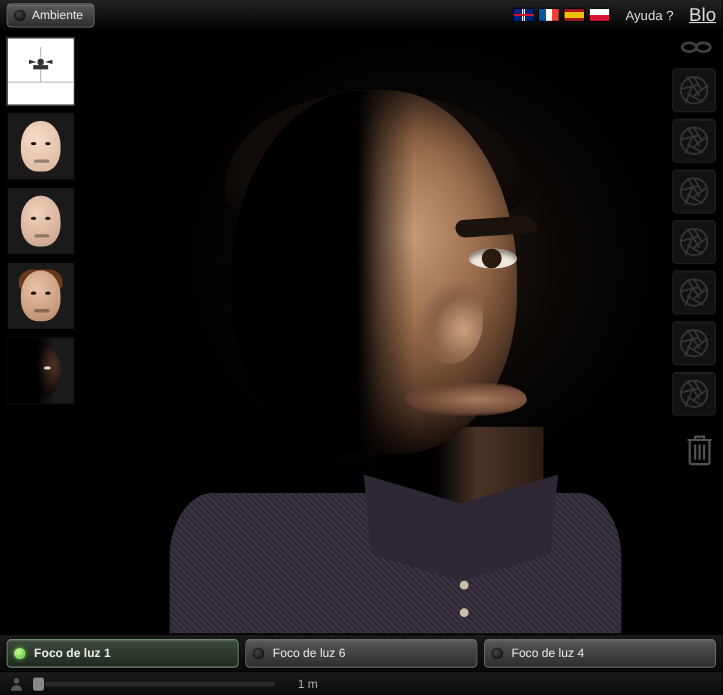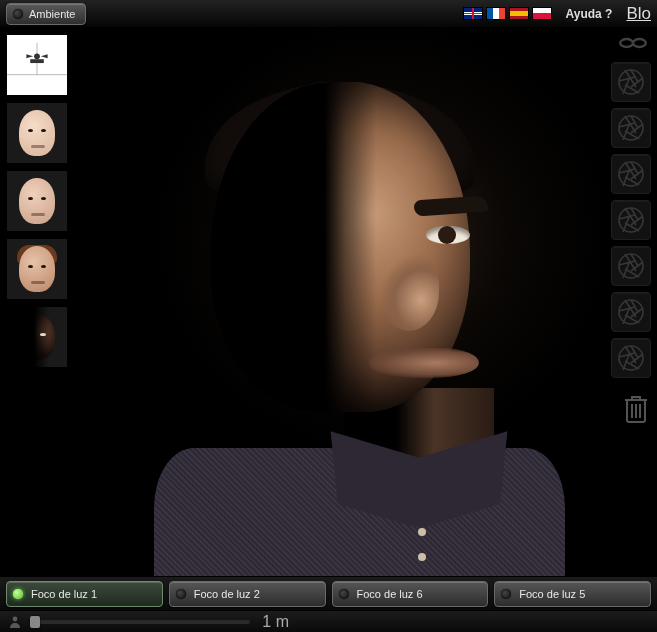--- a/index.html
+++ b/index.html
@@ -26,21 +26,21 @@
   .flag-uk::before, .flag-uk::after { content:""; position:absolute; inset:0; }
   .flag-uk::before { background:
     linear-gradient(to bottom, transparent 40%, #fff 40%, #fff 60%, transparent 60%),
     linear-gradient(to right, transparent 42%, #fff 42%, #fff 58%, transparent 58%); }
   .flag-uk::after { background:
     linear-gradient(to bottom, transparent 44%, #cf142b 44%, #cf142b 56%, transparent 56%),
     linear-gradient(to right, transparent 46%, #cf142b 46%, #cf142b 54%, transparent 54%); }
   .flag-fr { background: linear-gradient(to right, #0055a4 0 33.3%, #fff 33.3% 66.6%, #ef4135 66.6% 100%); }
   .flag-es { background: linear-gradient(to bottom, #aa151b 0 25%, #f1bf00 25% 75%, #aa151b 75% 100%); }
   .flag-pl { background: linear-gradient(to bottom, #fff 0 50%, #dc143c 50% 100%); }
-  .help { color: #ddd; font-size: 12px; cursor: pointer; font-weight: bold; }
+  .help { color: #ddd; font-size: 12px; cursor: pointer; }
   .blog { color: #ddd; font-size: 17px; text-decoration: underline; cursor: pointer; }
 
   
   .main { flex: 1; position: relative; display: flex; background: #000; }
   .left-col { width: 74px; padding: 6px 0 0 6px; display: flex; flex-direction: column; gap: 6px; }
   .thumb { width: 62px; height: 62px; background:#1a1a1a; border: 1px solid #000; position: relative; overflow: hidden; cursor: pointer; }
   .thumb.diagram { background:#fff; }
   .thumb.diagram svg { width:100%; height:100%; }
   .face { width:100%; height:100%; position:relative; }
   .face .skin { position:absolute; left:50%; top:50%; width:36px; height:46px; transform:translate(-50%,-50%); border-radius:48% 48% 42% 42%; }
@@ -98,28 +98,28 @@
   
   .lights-row { height:34px; padding:4px 6px; display:flex; gap:6px; background:linear-gradient(#1a1a1a,#0a0a0a); border-top:1px solid #000;}
   .light-btn {
     flex:1; min-width:0; display:flex; align-items:center; gap:8px; justify-content:flex-start;
     height:26px; padding:0 8px 0 6px;
     background: linear-gradient(#565656,#2d2d2d);
     border:1px solid #6a6a6a; border-radius:4px;
     box-shadow: inset 0 1px 0 rgba(255,255,255,0.18), 0 1px 2px rgba(0,0,0,0.7);
     color:#e8e8e8; font-size:11px; cursor:pointer; white-space:nowrap;
   }
-  .light-btn.active { background: linear-gradient(#3c4a3c,#1e2a1e); border-color:#6f8a6f; }
+  .light-btn.active { background: linear-gradient(#3c4a3c,#1e2a1e); border-color:#6f8a6f;font-weight:bold; }
 
   
   .footer { height:22px; background:linear-gradient(#1c1c1c,#0a0a0a); display:flex; align-items:center; padding:0 8px; gap:8px; border-top:1px solid #000;}
   .person-ico { width:14px; height:14px; opacity:0.6; }
   .track { flex:0 0 220px; height:4px; background:#2a2a2a; border-radius:2px; position:relative; }
   .track .knob { position:absolute; left:0; top:-4px; width:10px; height:12px; background:#888; border-radius:2px; box-shadow:0 0 2px #000;}
-  .dist { margin-left:auto; color:#aaa; font-size:16px; margin-right:360px;}
+  .dist { margin-left:auto; color:#aaa; font-size:11px; margin-right:360px;}
 </style>
 </head>
 <body>
 
 <div class="app">
 
   <div class="topbar">
     <button class="btn-ambient">
       <span class="dot"></span>
       <span>Ambiente</span>
@@ -286,29 +286,25 @@
 
   </div>
 
   <div class="lights-row" id="lights-row">
       <button class="light-btn active">
         <span class="dot on"></span>
         <span>Foco de luz 1</span>
       </button>
       <button class="light-btn">
         <span class="dot"></span>
-        <span>Foco de luz 2</span>
-      </button>
-      <button class="light-btn">
-        <span class="dot"></span>
         <span>Foco de luz 6</span>
       </button>
       <button class="light-btn">
         <span class="dot"></span>
-        <span>Foco de luz 5</span>
+        <span>Foco de luz 4</span>
       </button>
     </div>
 
   <div class="footer">
     <svg class="person-ico" viewBox="0 0 14 14">
       <circle cx="7" cy="4" r="2.4" fill="#888"></circle>
         <path d="M2 13c0-3 2-5 5-5s5 2 5 5z" fill="#888"></path>
     </svg>
     <div class="track">
       <div class="knob"></div>

